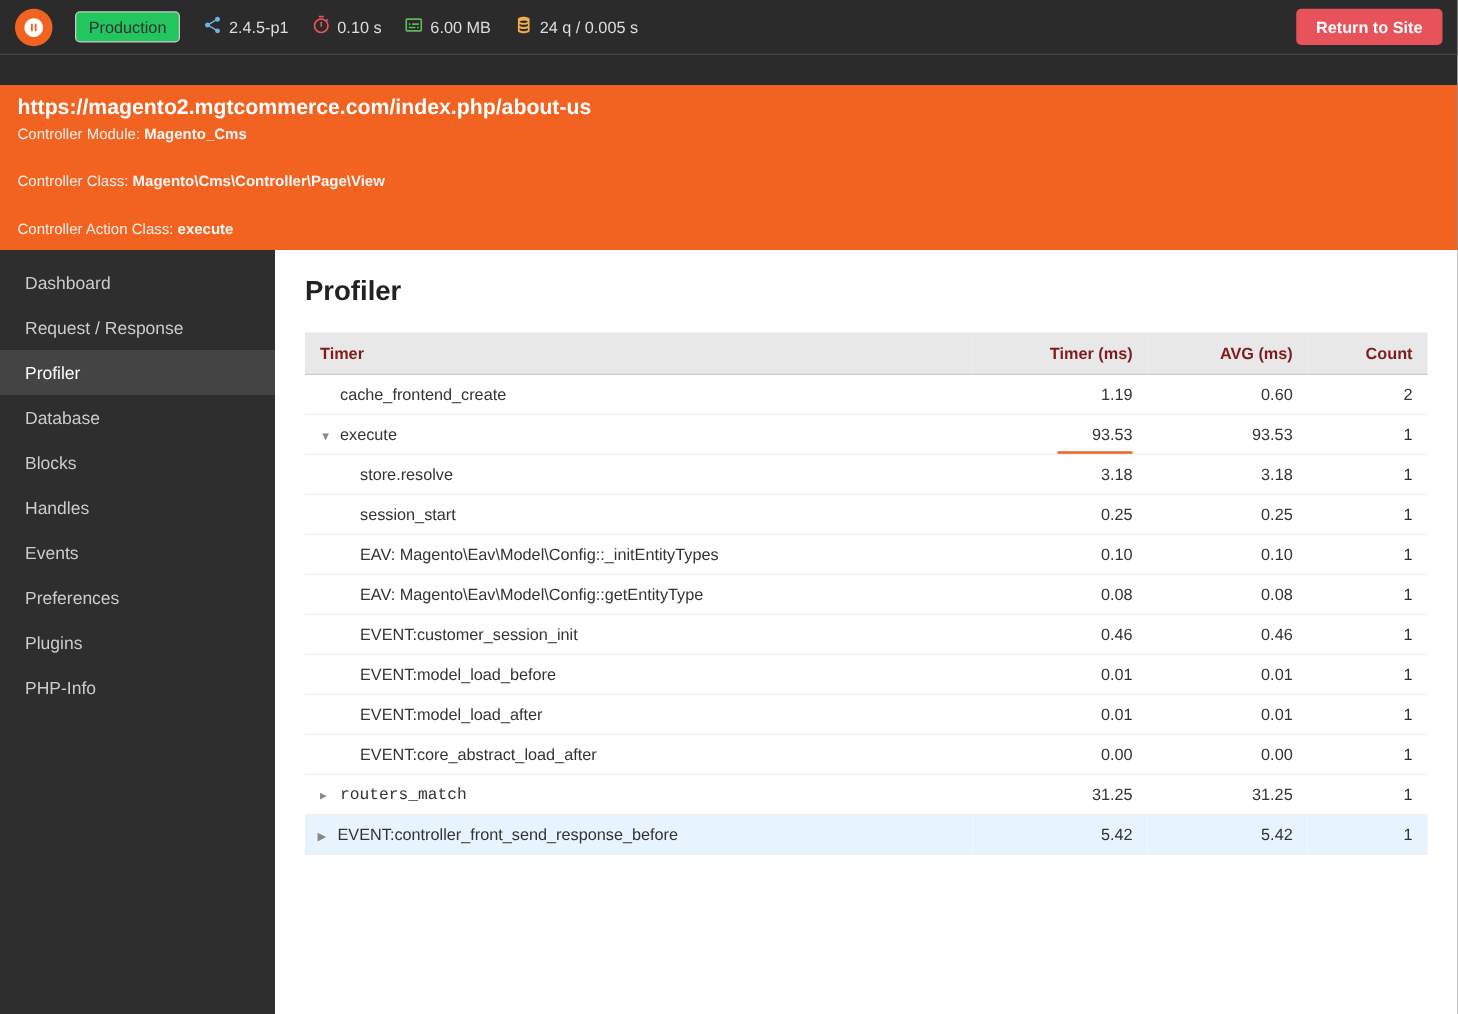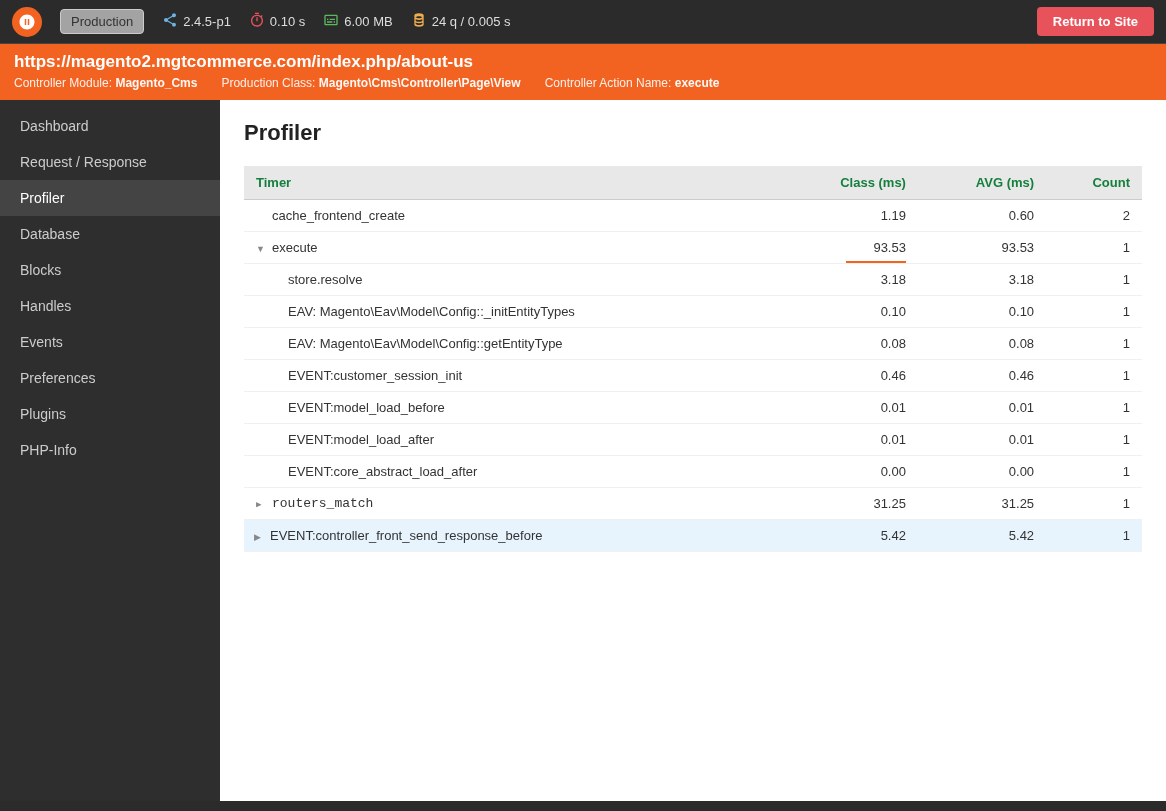--- a/index.html
+++ b/index.html
@@ -17,21 +17,21 @@
     }
     .topbar-logo {
       width: 30px; height: 30px;
       background: #f26322;
       border-radius: 50%;
       display: flex; align-items: center; justify-content: center;
       color: white; font-weight: bold; font-size: 14px;
       flex-shrink: 0;
     }
     .topbar-env-btn {
-      background: #a3a3a3;
+      background: #22c55e;
       border: 1px solid #ccc;
       border-radius: 4px;
       padding: 4px 10px;
       font-size: 13px;
       color: #333;
       cursor: pointer;
       font-weight: 500;
     }
     .topbar-stat {
       display: flex; align-items: center; gap: 5px;
@@ -50,29 +50,30 @@
       font-size: 13px;
       font-weight: 600;
       cursor: pointer;
     }
 
     
     #infobar {
       background: #f26322;
       padding: 8px 14px 10px;
       color: white;
+      margin-top: 24px;
     }
     #infobar .url {
       font-size: 17px;
       font-weight: 600;
       margin-bottom: 4px;
     }
     #infobar .meta {
       font-size: 12px;
-      display: flex; gap: 24px; flex-wrap: wrap;
+      display: flex; gap: 24px; flex-wrap: wrap; flex-direction: column;
     }
     #infobar .meta span { opacity: 0.95; }
     #infobar .meta strong { font-weight: 700; }
 
     
     #layout {
       display: flex;
       height: calc(811px - 44px - 66px);
       background: #f5f5f5;
     }
@@ -116,21 +117,21 @@
       border-collapse: collapse;
       font-size: 13px;
     }
     .profiler-table thead tr {
       background: #e8e8e8;
     }
     .profiler-table thead th {
       padding: 9px 12px;
       text-align: left;
       font-weight: 600;
-      color: #15803d;
+      color: #7f1d1d;
       border-bottom: 1px solid #ccc;
     }
     .profiler-table thead th:not(:first-child) {
       text-align: right;
     }
     .profiler-table tbody tr {
       border-bottom: 1px solid #f0f0f0;
     }
     .profiler-table tbody tr.highlighted {
       background: #e8f4fd;
@@ -205,25 +206,25 @@
 </div>
 
 <div id="infobar">
   <div class="url">https://magento2.mgtcommerce.com/index.php/about-us</div>
   <div class="meta">
     <span>
       <span>Controller Module:</span>
       <strong>Magento_Cms</strong>
     </span>
     <span>
-      <span>Production Class:</span>
+      <span>Controller Class:</span>
       <strong>Magento\Cms\Controller\Page\View</strong>
     </span>
     <span>
-      <span>Controller Action Name:</span>
+      <span>Controller Action Class:</span>
       <strong>execute</strong>
     </span>
   </div>
 </div>
 
 <div id="layout">
 
   <div id="sidebar">
     <div class="sidebar-item">Dashboard</div>
     <div class="sidebar-item">Request / Response</div>
@@ -237,21 +238,21 @@
     <div class="sidebar-item">PHP-Info</div>
   </div>
 
   <div id="main">
     <h1>Profiler</h1>
 
     <table class="profiler-table">
       <thead>
         <tr>
           <th>Timer</th>
-          <th>Class (ms)</th>
+          <th>Timer (ms)</th>
           <th>AVG (ms)</th>
           <th>Count</th>
         </tr>
       </thead>
       <tbody id="profiler-tbody">
       <tr>
             <td style="padding-left: 12px;"><span style="display: inline-block; width: 16px;"></span><span>cache_frontend_create</span></td>
             <td style="text-align: right; position: relative;">1.19</td>
             <td style="text-align: right;">0.60</td>
             <td style="text-align: right;">2</td>
@@ -262,20 +263,26 @@
             <td style="text-align: right;">93.53</td>
             <td style="text-align: right;">1</td>
           </tr>
           <tr>
             <td style="padding-left: 28px;"><span style="display: inline-block; width: 16px;"></span><span>store.resolve</span></td>
             <td style="text-align: right; position: relative;">3.18</td>
             <td style="text-align: right;">3.18</td>
             <td style="text-align: right;">1</td>
           </tr>
           <tr>
+            <td style="padding-left: 28px;"><span style="display: inline-block; width: 16px;"></span><span>session_start</span></td>
+            <td style="text-align: right; position: relative;">0.25</td>
+            <td style="text-align: right;">0.25</td>
+            <td style="text-align: right;">1</td>
+          </tr>
+          <tr>
             <td style="padding-left: 28px;"><span style="display: inline-block; width: 16px;"></span><span>EAV: Magento\Eav\Model\Config::_initEntityTypes</span></td>
             <td style="text-align: right; position: relative;">0.10</td>
             <td style="text-align: right;">0.10</td>
             <td style="text-align: right;">1</td>
           </tr>
           <tr>
             <td style="padding-left: 28px;"><span style="display: inline-block; width: 16px;"></span><span>EAV: Magento\Eav\Model\Config::getEntityType</span></td>
             <td style="text-align: right; position: relative;">0.08</td>
             <td style="text-align: right;">0.08</td>
             <td style="text-align: right;">1</td>

